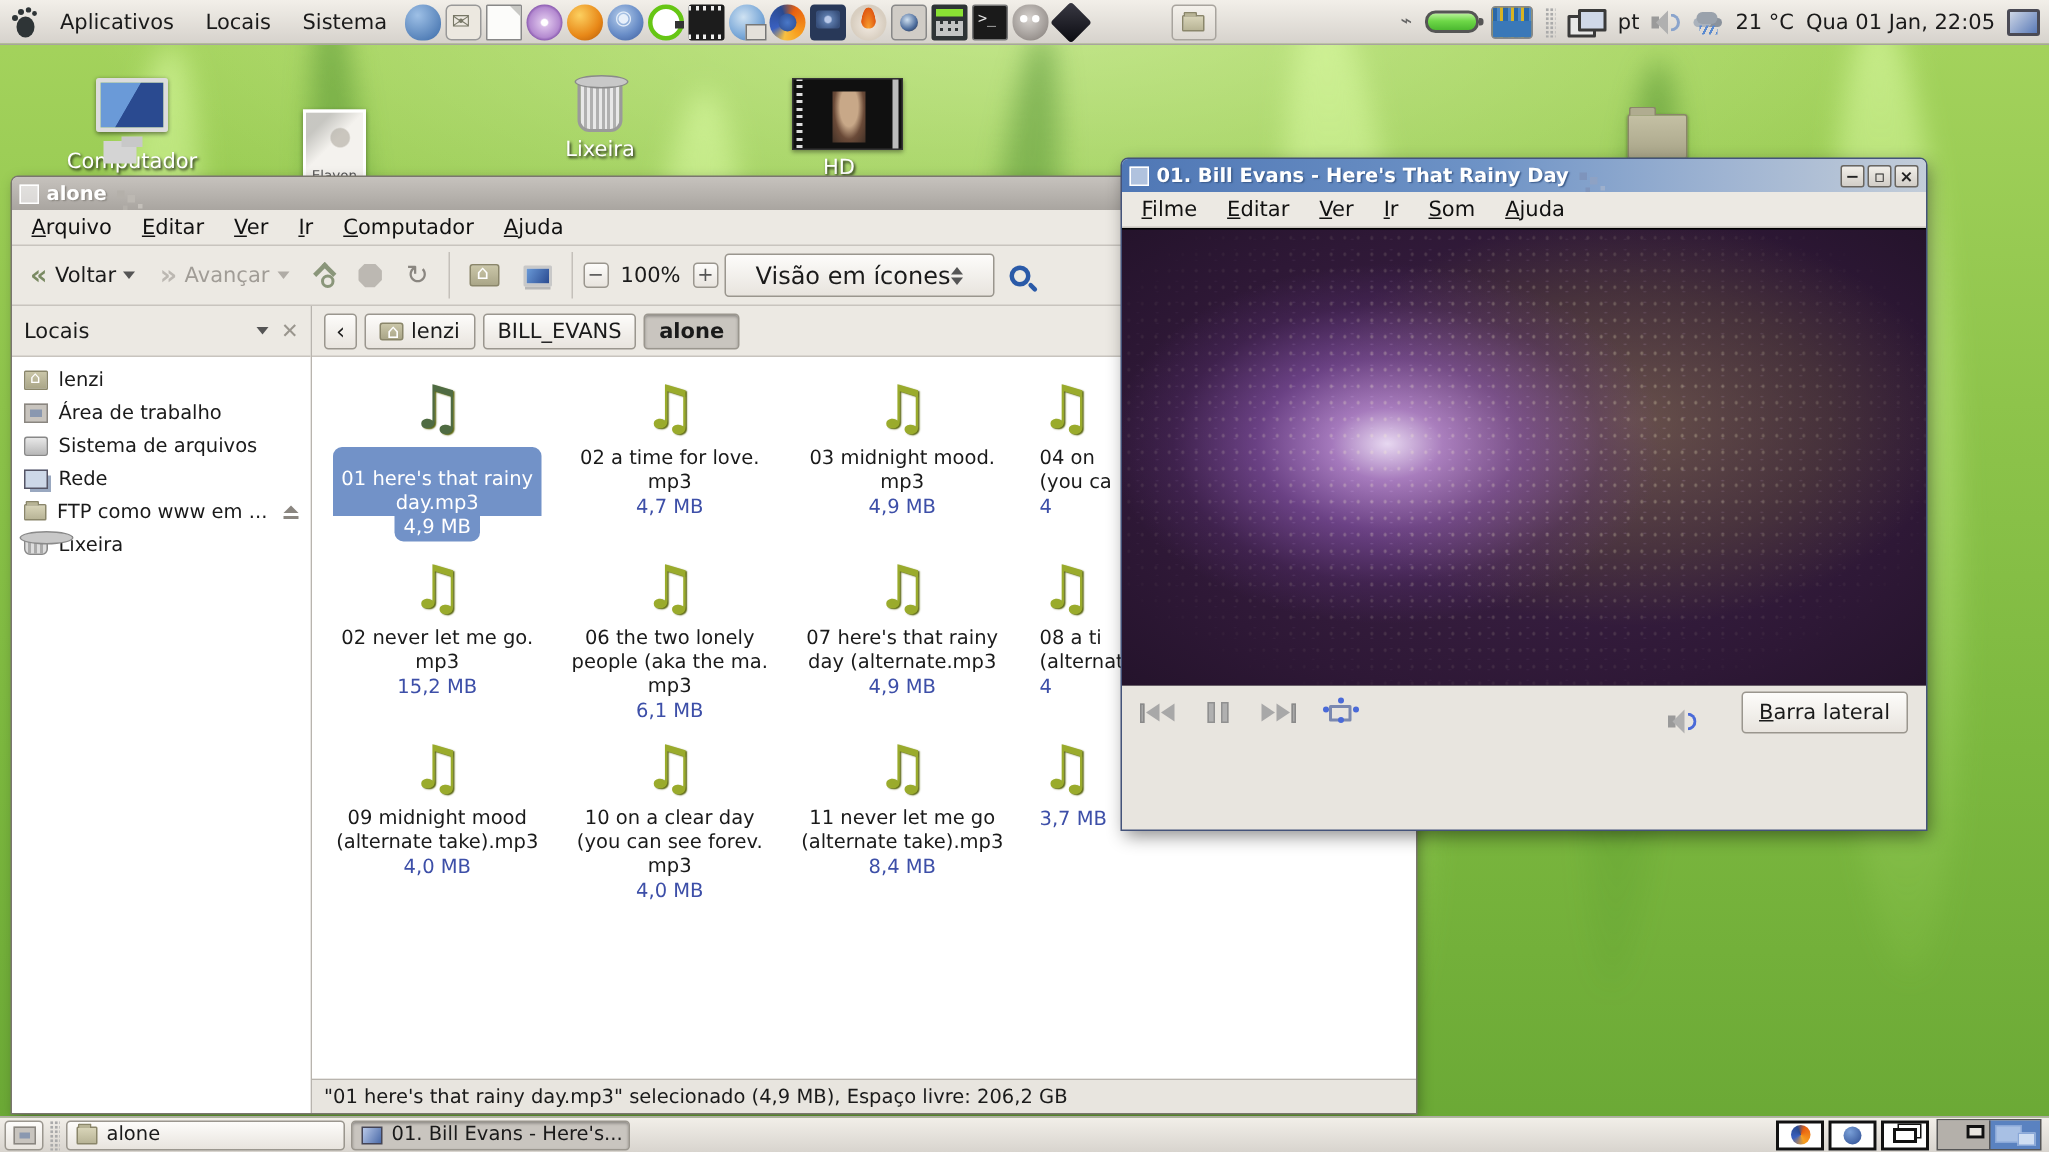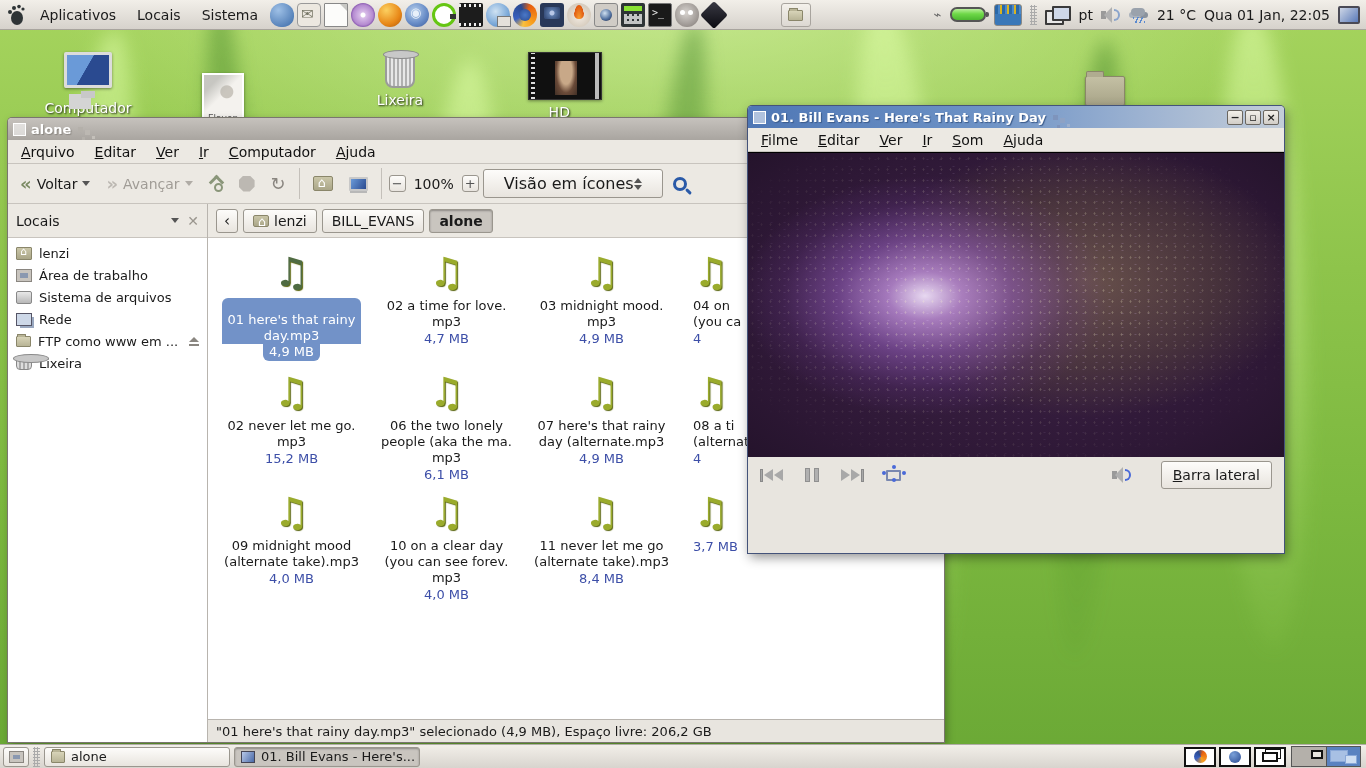--- a/index.html
+++ b/index.html
@@ -256,21 +256,21 @@
   .controls { height:36px; display:flex; align-items:center; padding:0 12px; gap:22px; }
   .ctl { display:flex; align-items:center; gap:1px; }
   .cbar { width:3px; height:13px; background:#a8a8a8; border:1px solid #8a8a8a; }
   .ctri-l { width:0; height:0; border-top:6px solid transparent; border-bottom:6px solid transparent; border-right:9px solid #a8a8a8; }
   .ctri-r { width:0; height:0; border-top:6px solid transparent; border-bottom:6px solid transparent; border-left:9px solid #a8a8a8; }
   .pausebars { display:flex; gap:4px; }
   .pausebars i { width:5px; height:14px; background:#b0b0b0; border:1px solid #909090; }
   .fs-ic { position:relative; width:15px; height:11px; border:2px solid #7a88b0; border-radius:1px; }
   .fs-ic::after { content:""; position:absolute; left:4px; top:-7px; width:4px; height:4px; background:#4a6ad8; border-radius:50%;
     box-shadow:0 13px 0 #4a6ad8, -10px 6px 0 #4a6ad8, 10px 6px 0 #4a6ad8; }
-  .trt { margin-left:auto; display:flex; align-items:center; gap:29px; }
+  .trt { margin-left:auto; display:flex; align-items:flex-end; gap:29px; }
   .sbbtn { padding:5px 11px; font-size:14px; }
   .sbbtn::first-letter { text-decoration:underline; }
   .totem-status { height:24px; background:#e8e5df; border-top:1px solid #b8b4ae;
     display:flex; align-items:center; font-size:13px; position:relative; }
   .totem-status .st { padding:0 9px; }
   .totem-status .tm { padding:0 9px; border-left:1px solid #b8b4ae; }
   .grip { position:absolute; right:2px; bottom:2px; width:12px; height:12px;
     background:radial-gradient(#9a968e 1px, transparent 1.2px); background-size:4px 4px; }
 
   

